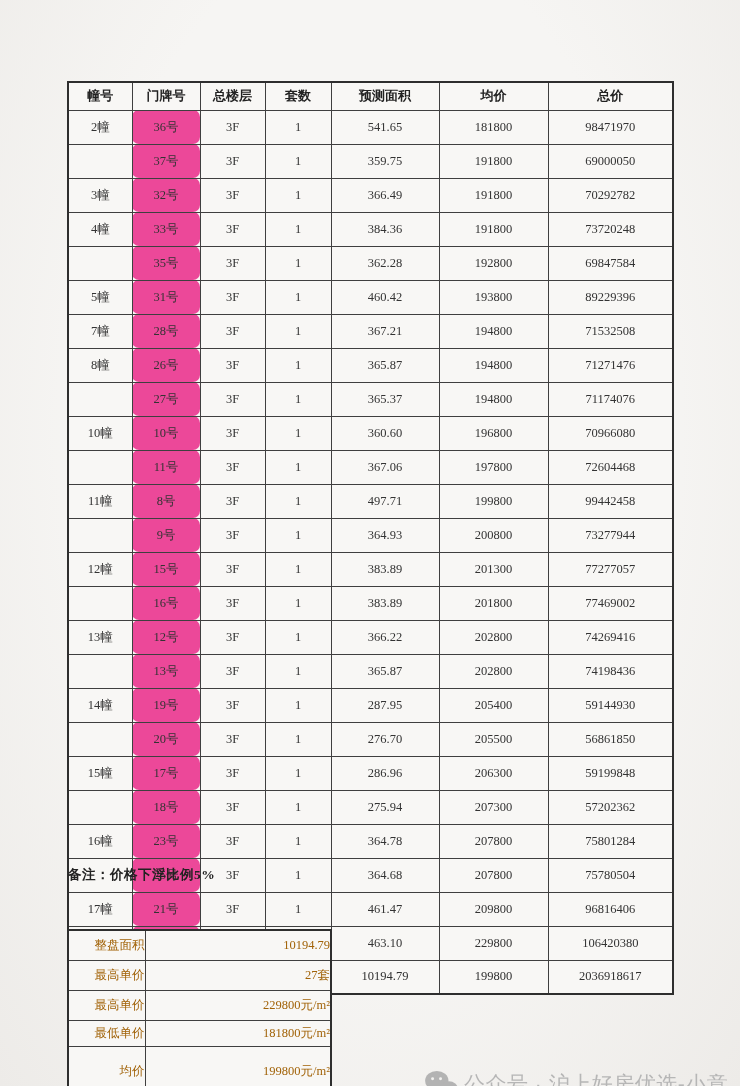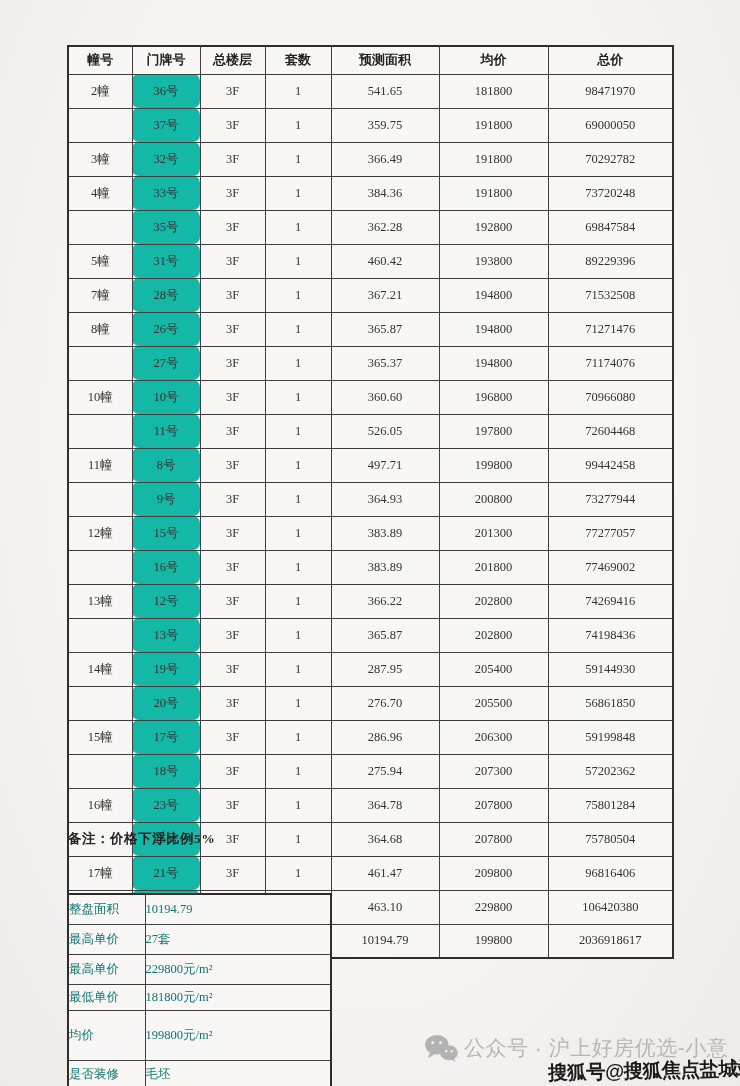--- a/index.html
+++ b/index.html
@@ -2,57 +2,57 @@
 <html><head>
 <meta charset="utf-8">
 <style>
   html,body{margin:0;padding:0;}
   body{
     width:740px;height:1086px;overflow:hidden;position:relative;
     background:radial-gradient(ellipse at 50% 40%, #f6f5f3 55%, #edebe8 100%);
     font-family:"Liberation Serif","DejaVu Serif",serif;
     -webkit-font-smoothing:antialiased;
   }
-  .page{position:absolute;inset:0;}
+  .page{position:absolute;inset:0;margin-top:36px;}
 
   
   table.price-table{
     position:absolute;left:67px;top:45px;width:605px;
     border-collapse:collapse;table-layout:fixed;
     background:#f8f7f5;
     border:2px solid #2e2e2e;
   }
   table.price-table th, table.price-table td{
     border:1px solid #3f3f3f;
     text-align:center;vertical-align:middle;
     font-size:12.5px;color:#333;
     padding:0;overflow:hidden;white-space:nowrap;
   }
   table.price-table thead tr{height:28px;}
   table.price-table thead th{font-weight:bold;font-size:13px;color:#222;}
   table.price-table tbody tr{height:34px;}
-  td.green{background:#14b8a6;border-radius:7px;}
+  td.green{background:#ec4899;border-radius:7px;}
   tr.summary-row td{color:#2f2f2f;}
 
   
   .note{
     position:absolute;left:68px;top:830px;
     font-size:13.5px;font-weight:bold;color:#222;
     letter-spacing:0.5px;
   }
 
   
   table.summary-table{
     position:absolute;left:67px;top:893px;width:263px;
     border-collapse:collapse;table-layout:fixed;
     background:#f8f7f5;border:2px solid #2e2e2e;
   }
   table.summary-table th, table.summary-table td{
-    border:1px solid #3f3f3f;text-align:left;vertical-align:middle;
-    font-size:12.5px;color:#0f766e;font-weight:normal;padding:0;
+    border:1px solid #3f3f3f;text-align:right;vertical-align:middle;
+    font-size:12.5px;color:#a16207;font-weight:normal;padding:0;
   }
   table.summary-table tr{height:30px;}
   table.summary-table tr:nth-child(4){height:26px;}
   table.summary-table tr:nth-child(5){height:50px;}
 
   
   .wm-wechat{
     position:absolute;left:424px;top:1034px;width:320px;
     display:flex;align-items:center;gap:6px;
     color:#b6b6b6;font-family:"Liberation Sans","DejaVu Sans",sans-serif;
@@ -182,21 +182,21 @@
           <td>1</td>
           <td>360.60</td>
           <td>196800</td>
           <td>70966080</td>
         </tr>
         <tr>
           <td></td>
           <td class="green">11号</td>
           <td>3F</td>
           <td>1</td>
-          <td>526.05</td>
+          <td>367.06</td>
           <td>197800</td>
           <td>72604468</td>
         </tr>
         <tr>
           <td>11幢</td>
           <td class="green">8号</td>
           <td>3F</td>
           <td>1</td>
           <td>497.71</td>
           <td>199800</td>

